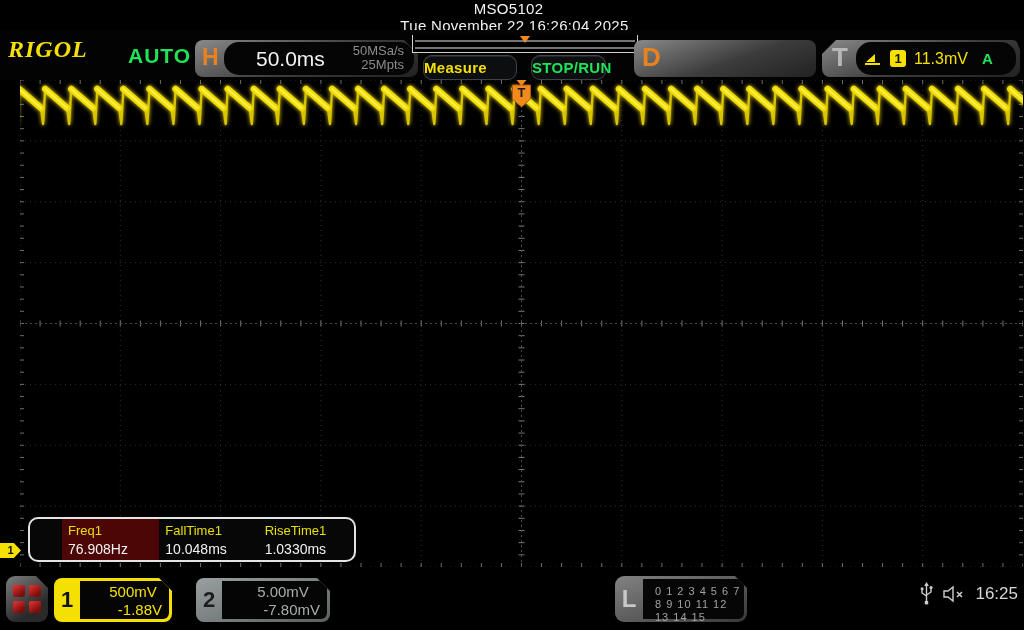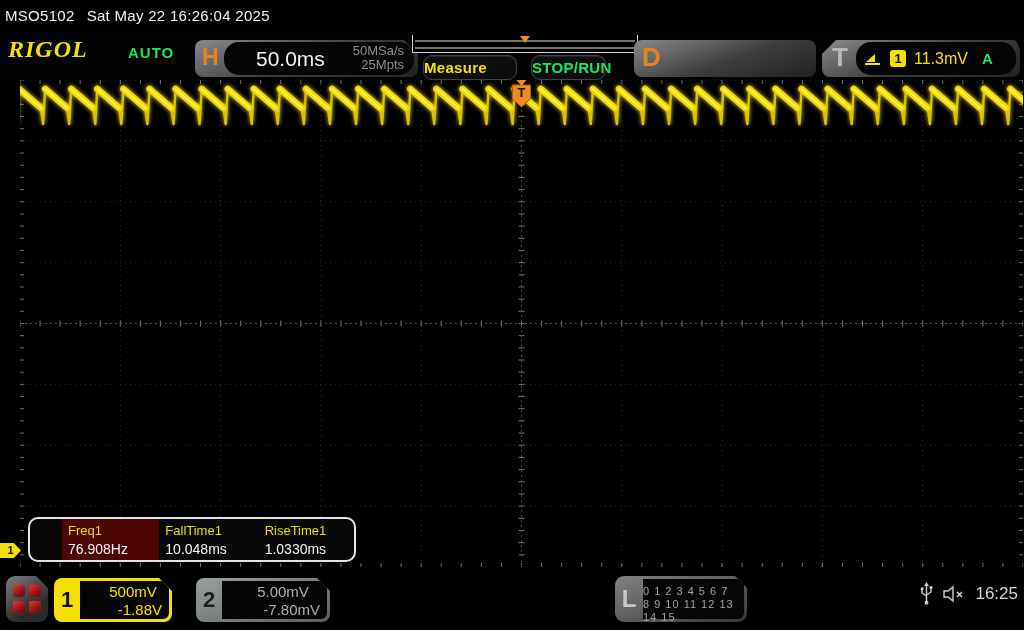--- a/index.html
+++ b/index.html
@@ -2,28 +2,28 @@
 <html><head>
 <meta charset="utf-8">
 <style>
   * { margin:0; padding:0; box-sizing:border-box; }
   html,body { background:#000; }
   body { font-family:"Liberation Sans", sans-serif; }
   .screen { position:relative; width:1024px; height:630px; background:#000; overflow:hidden; }
 
   
   .topbar { position:absolute; left:0; top:0; width:100%; height:30px; color:#f2f2f2;
-            font-size:15px; display:flex; align-items:center; padding-left:5px; letter-spacing:.3px; }
+            font-size:15px; display:flex; align-items:center; padding-left:5px; letter-spacing:.3px;flex-direction:column; }
   .topbar .model { margin-right:12px; }
 
   
   .header { position:absolute; left:0; top:30px; width:1024px; height:50px; background:#030303; }
   .logo { position:absolute; left:8px; top:6px; font-family:"Liberation Serif", serif;
           font-weight:bold; font-style:italic; font-size:24px; color:var(--ch1,#f5e003); letter-spacing:1px; }
-  .automode { position:absolute; left:128px; top:14px; font-size:15px; font-weight:bold; color:var(--green,#21e359); letter-spacing:1px; }
+  .automode { position:absolute; left:128px; top:14px; font-size:21px; font-weight:bold; color:var(--green,#21e359); letter-spacing:1px; }
 
   .shellbox { position:absolute; background:linear-gradient(160deg,#8a8a8a,#3c3c3c 55%,#222);
               border-radius:8px; }
   .shellbox .pill { position:absolute; background:#050505; border-radius:15px; }
   .cut-tr { clip-path:polygon(0 0, calc(100% - 14px) 0, 100% 14px, 100% 100%, 0 100%); }
 
   .hbox { left:195px; top:10px; width:223px; height:37px; }
   .hbox .hletter { position:absolute; left:7px; top:4px; font-size:23px; font-weight:bold; color:var(--orange,#e8821e); }
   .hbox .pill { left:29px; top:2px; width:190px; height:33px; }
   .hbox .tb { position:absolute; left:32px; top:5px; font-size:21px; color:#f2f2f2; }
@@ -99,32 +99,32 @@
   .dcicon .l1 { height:2px; background:currentColor; margin-bottom:2px; }
   .dcicon .l2 { height:2px; background:repeating-linear-gradient(90deg,currentColor 0 3px,transparent 3px 5px); }
 
   .lblock { position:absolute; left:615px; top:8px; width:132px; height:46px;
             background:linear-gradient(160deg,#828282,#383838); border-radius:9px;
             clip-path:polygon(0 0, calc(100% - 12px) 0, 100% 12px, 100% 100%, 0 100%); }
   .lblock .lletter { position:absolute; left:0; top:0; width:28px; height:100%; color:#c8c8c8;
                      font-size:24px; font-weight:bold; display:flex; align-items:center; justify-content:center; }
   .lblock .linner { position:absolute; left:28px; top:3px; right:3px; bottom:3px; background:#060606;
                     border-radius:0 6px 6px 0; color:#a2a2a2; font-size:11px; line-height:13px;
-                    padding:6px 0 0 0; letter-spacing:1px; }
+                    padding:6px 0 0 12px; letter-spacing:1px; }
   .statusicons { position:absolute; right:6px; top:14px; display:flex; align-items:center; gap:9px; }
   .clock { color:#d6d6d6; font-size:17px; }
 </style>
 </head>
 <body>
 
 <div class="screen" style="--ch1: #f5e003; --orange: #e8821e; --green: #21e359; --hlred: #4c0606;">
 
   <div class="topbar">
     <span class="model">MSO5102</span>
-    <span>Sat May 22 16:26:04 2025</span>
+    <span>Tue November 22 16:26:04 2025</span>
   </div>
 
   <div class="header">
     <span class="logo">RIGOL</span>
     <span class="automode">AUTO</span>
 
     <div class="shellbox hbox cut-tr">
       <span class="hletter">H</span>
       <div class="pill">
         <span class="tb">50.0ms</span>

